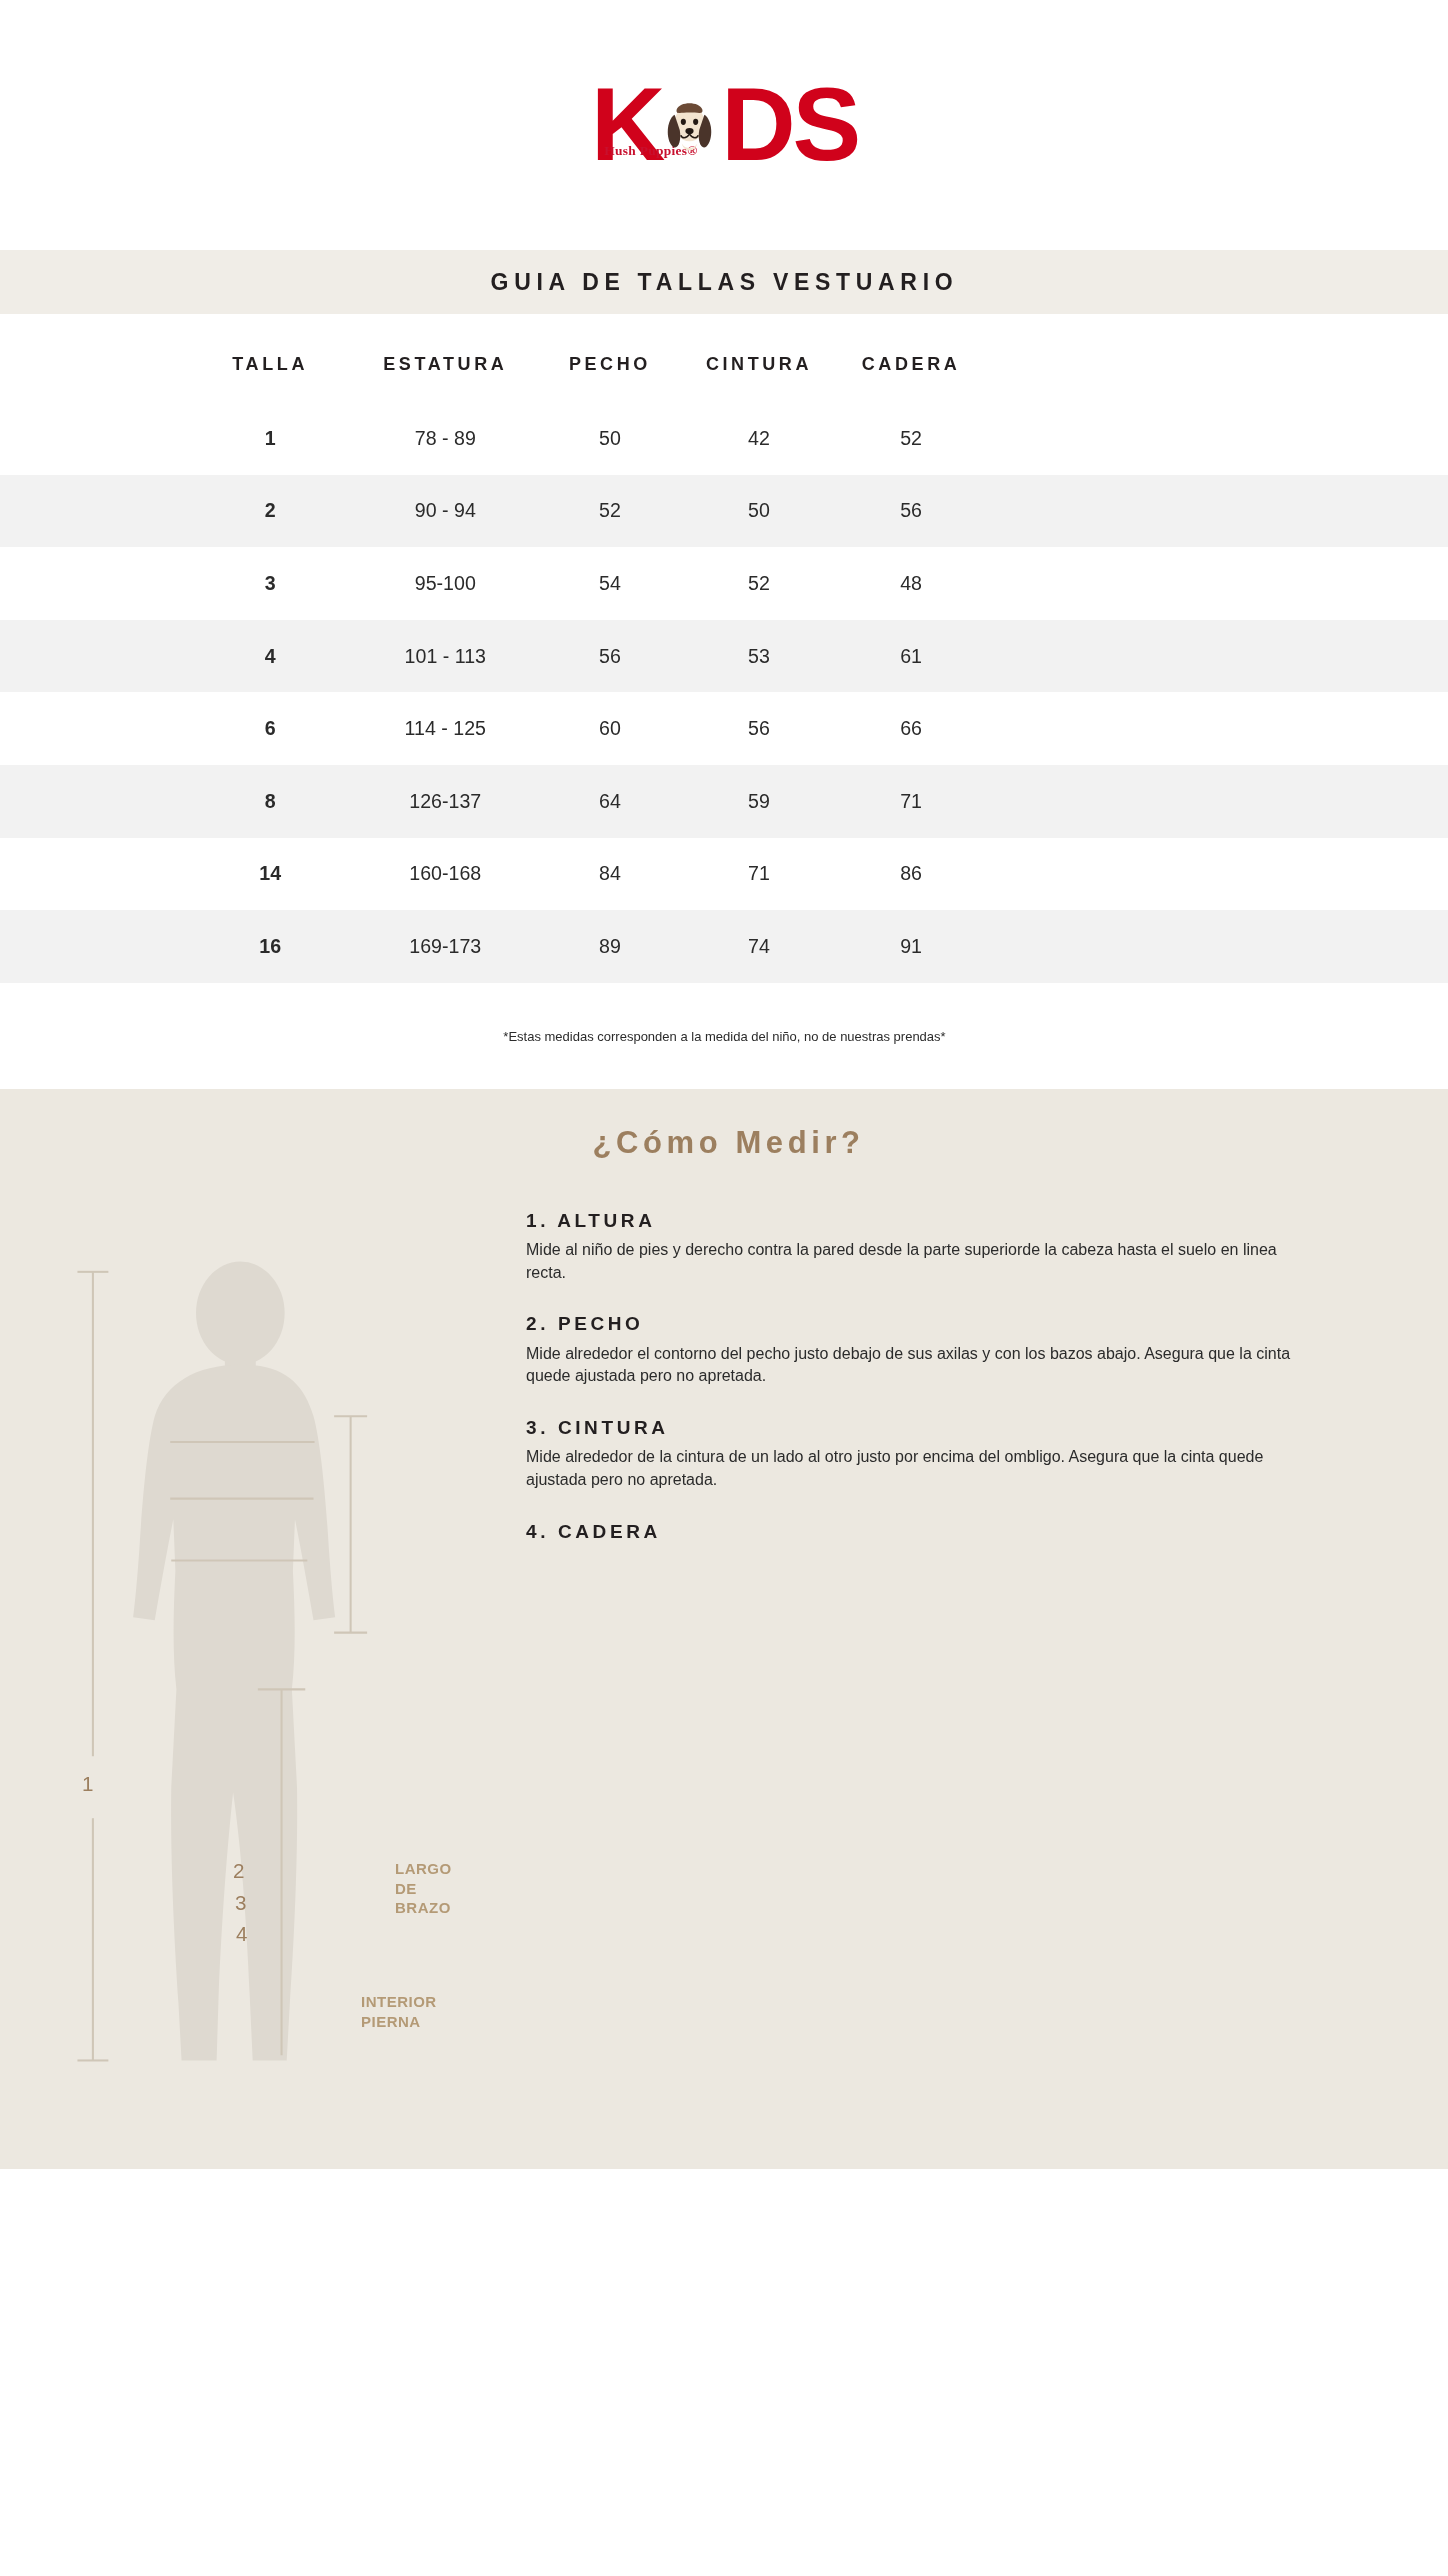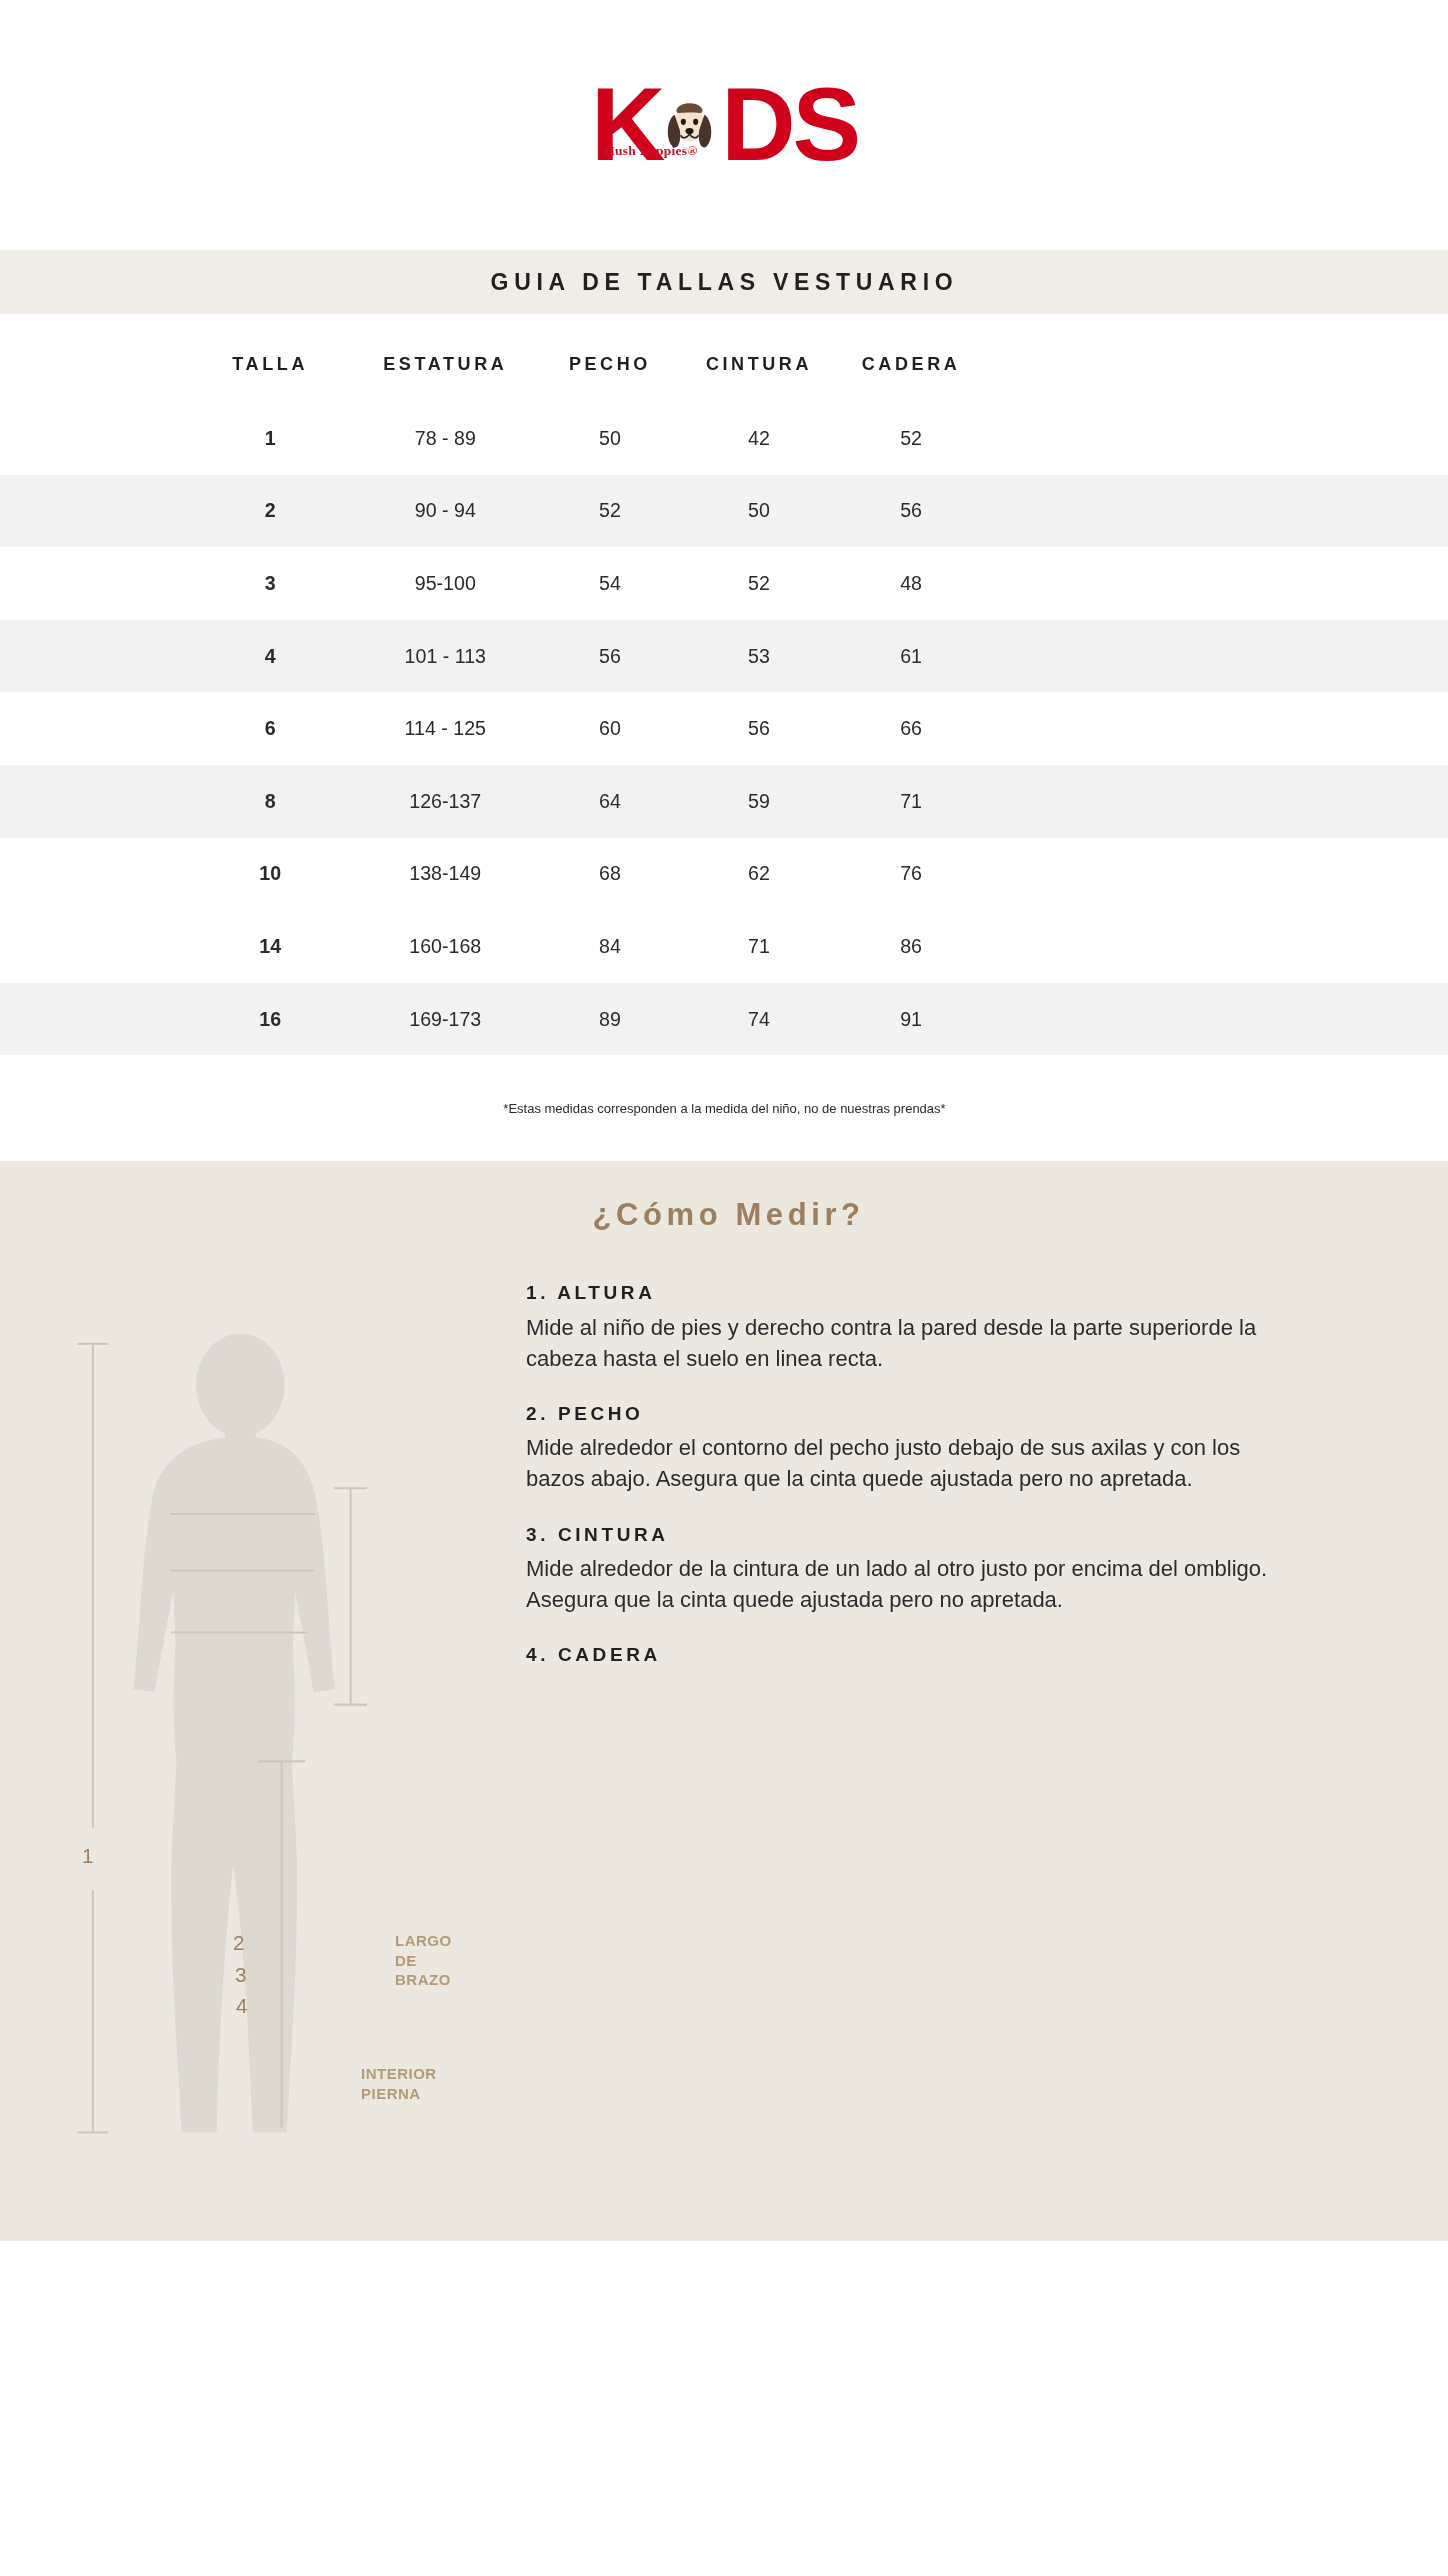--- a/index.html
+++ b/index.html
@@ -156,21 +156,21 @@
   }
   .step h3 {
     margin: 0 0 7.2px 0;
     font-size: 19px;
     font-weight: bold;
     letter-spacing: 3.6px;
     color: #231f20;
   }
   .step p {
     margin: 0;
-    font-size: 22px;
+    font-size: 16px;
     line-height: 1.42;
     color: #2b2b2b;
     max-width: 773px;
   }
 
   
   .fig-num {
     position: absolute;
     font-size: 20.6px;
     color: #9c7f5f;
@@ -282,29 +282,20 @@
         <td>66</td>
         <td class="pad-right"></td>
       </tr>
       <tr class="alt">
         <td class="pad-left"></td>
         <td class="talla">8</td>
         <td>126-137</td>
         <td>64</td>
         <td>59</td>
         <td>71</td>
-        <td class="pad-right"></td>
-      </tr>
-      <tr>
-        <td class="pad-left"></td>
-        <td class="talla">10</td>
-        <td>138-149</td>
-        <td>68</td>
-        <td>62</td>
-        <td>76</td>
         <td class="pad-right"></td>
       </tr>
       <tr>
         <td class="pad-left"></td>
         <td class="talla">14</td>
         <td>160-168</td>
         <td>84</td>
         <td>71</td>
         <td>86</td>
         <td class="pad-right"></td>

